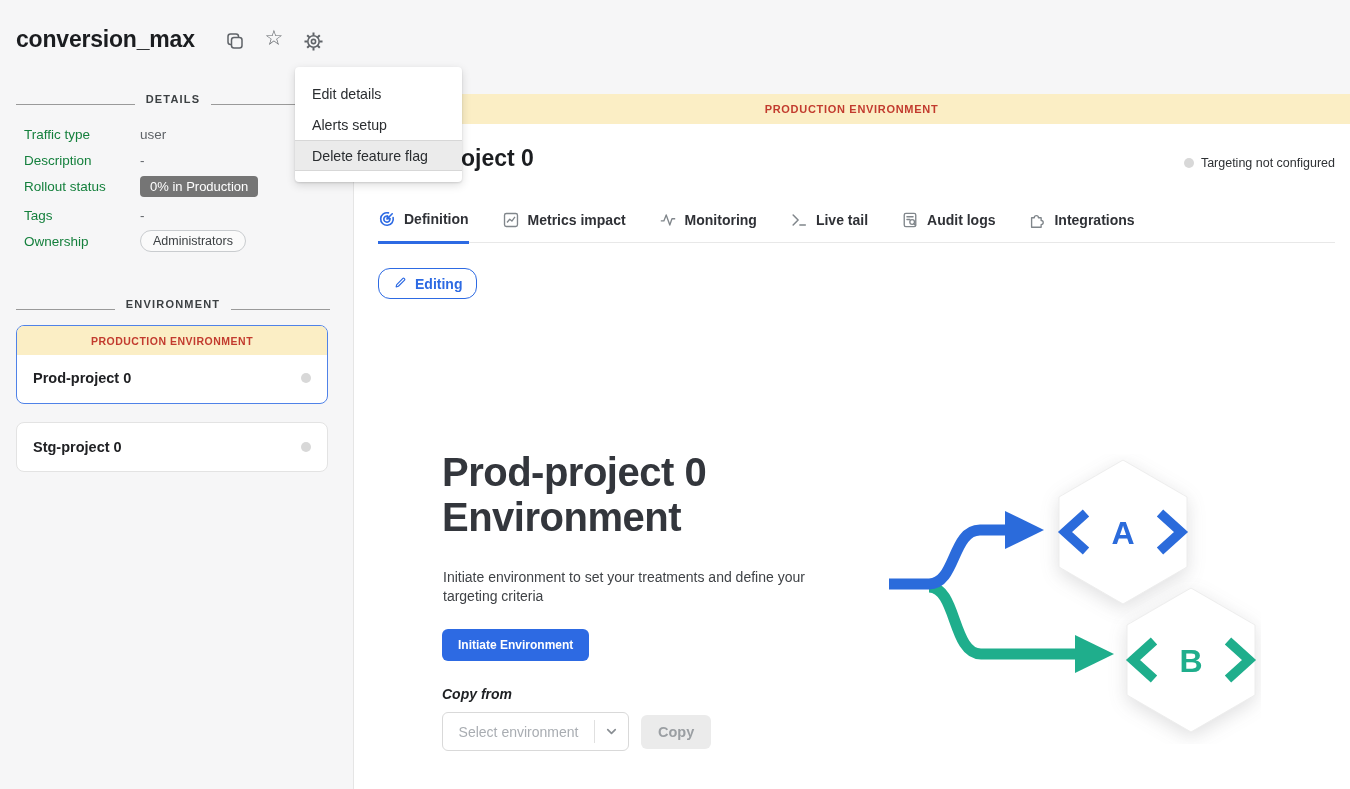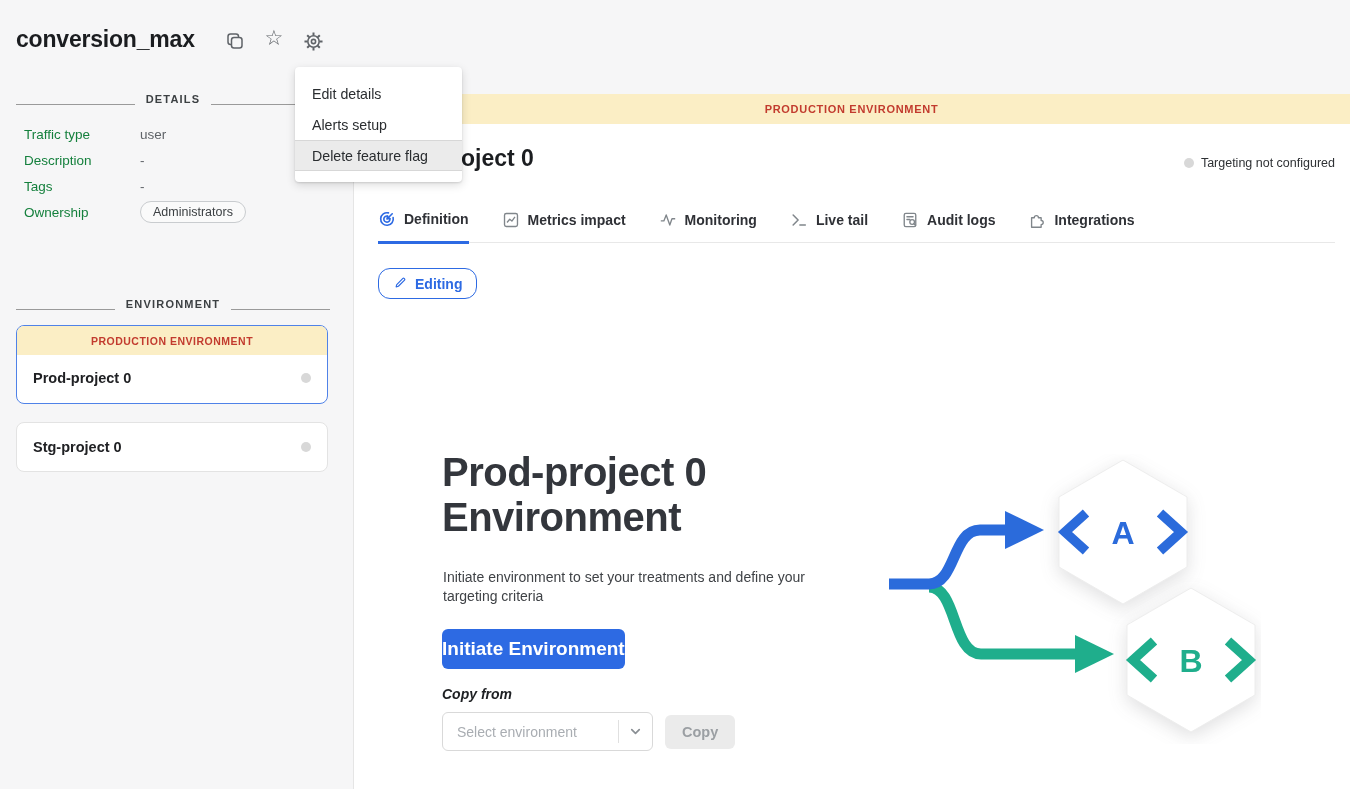--- a/index.html
+++ b/index.html
@@ -52,25 +52,25 @@
   .tab svg { display:block; }
   .tab.active { border-bottom:3px solid var(--accent-blue,#2d6ae3); margin-bottom:-2px; }
 
   .editing-btn { position:absolute; left:24px; top:144px; height:31px; display:inline-flex; align-items:center; gap:7px;
     padding:0 14px; border:1.5px solid var(--accent-blue,#2d6ae3); border-radius:12px; background:#fff;
     color:var(--accent-blue,#2d6ae3); font-size:14px; font-weight:700; cursor:pointer; }
 
   .es-heading { position:absolute; left:88px; top:326px; width:350px; font-size:40px; line-height:1.13; font-weight:700; color:#33363c; letter-spacing:-0.5px; }
   .es-desc { position:absolute; left:89px; top:444px; width:380px; font-size:14px; line-height:1.33; color:#3f4246; }
   .initiate-btn { position:absolute; left:88px; top:505px; background:var(--accent-blue,#2d6ae3); color:#fff;
-    font-size:19px; font-weight:700; border:none; border-radius:6px; padding:9px 0; cursor:pointer;text-align:center; }
+    font-size:12px; font-weight:700; border:none; border-radius:6px; padding:9px 16px; cursor:pointer;text-align:center; }
   .copy-from { position:absolute; left:88px; top:562px; font-size:14px; font-weight:700; color:#1e2023;font-style:italic; }
   .copy-row { position:absolute; left:88px; top:588px; display:flex; align-items:center; }
-  .select-box { width:211px; height:39px; border:1px solid #d9d9d9; border-radius:6px; background:#fff;
-    display:flex; align-items:center; cursor:pointer; }
+  .select-box { width:187px; height:39px; border:1px solid #d9d9d9; border-radius:6px; background:#fff;
+    display:flex; align-items:center; cursor:pointer;text-align:center; }
   .select-box .ph { flex:1; padding:0 14px; font-size:14px; color:#a9adb2; white-space:nowrap; overflow:hidden; }
   .select-box .chev { width:34px; height:23px; border-left:1px solid #e0e0e0; display:flex; align-items:center; justify-content:center; }
   .copy-btn { margin-left:12px; height:34px; padding:0 17px; background:#ebebeb; border:none; border-radius:6px;
     color:#9b9fa3; font-size:14.5px; font-weight:700; cursor:default; }
 
   .illustration { position:absolute; left:527px; top:330px; }
   .hex { filter:drop-shadow(0 5px 9px rgba(60,64,67,.16)); }
 
   
   .settings-menu { position:absolute; left:295px; top:67px; width:167px; background:#fff; border-radius:4px;
@@ -107,20 +107,24 @@
 
     <div class="details-rows">
       <div class="d-row">
         <span class="lbl">Traffic type</span>
         <span class="val">user</span>
       </div>
       <div class="d-row">
         <span class="lbl">Description</span>
         <span class="val">-</span>
       </div>
+      <div class="d-row rollout">
+        <span class="lbl">Rollout status</span>
+        <span class="badge-dark">0% in Production</span>
+      </div>
       <div class="d-row">
         <span class="lbl">Tags</span>
         <span class="val">-</span>
       </div>
       <div class="d-row">
         <span class="lbl">Ownership</span>
         <span class="pill">Administrators</span>
       </div>
     </div>
 

